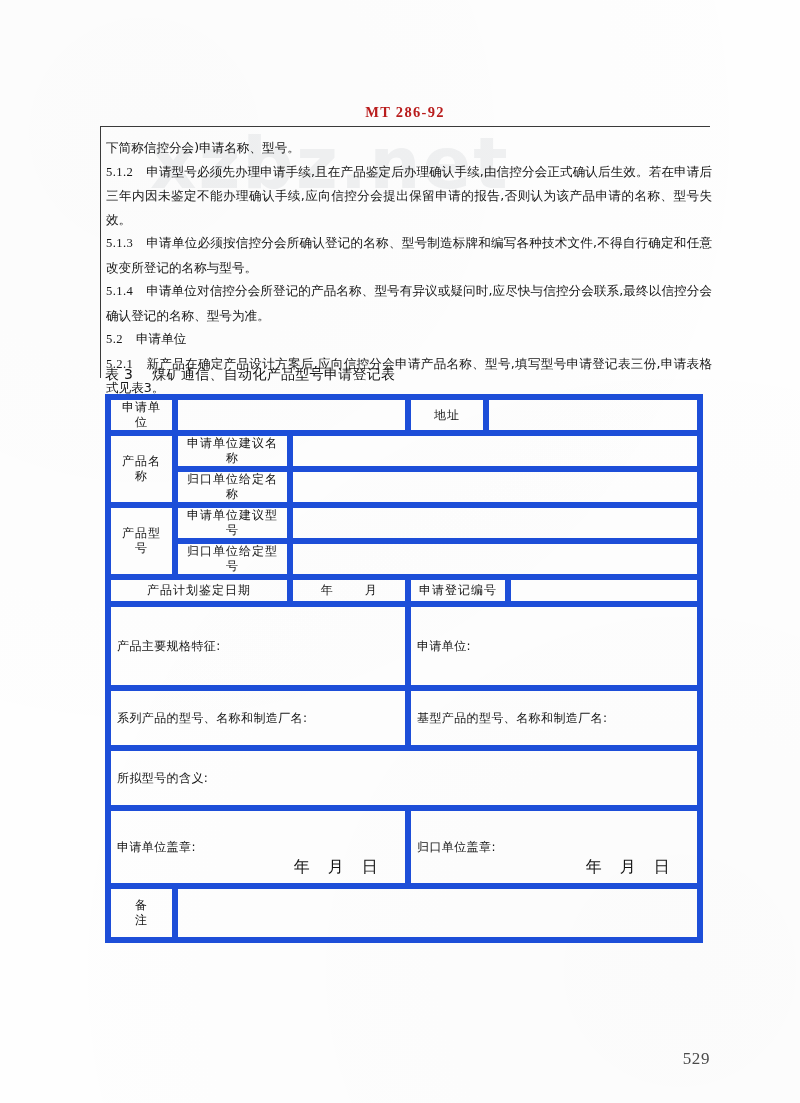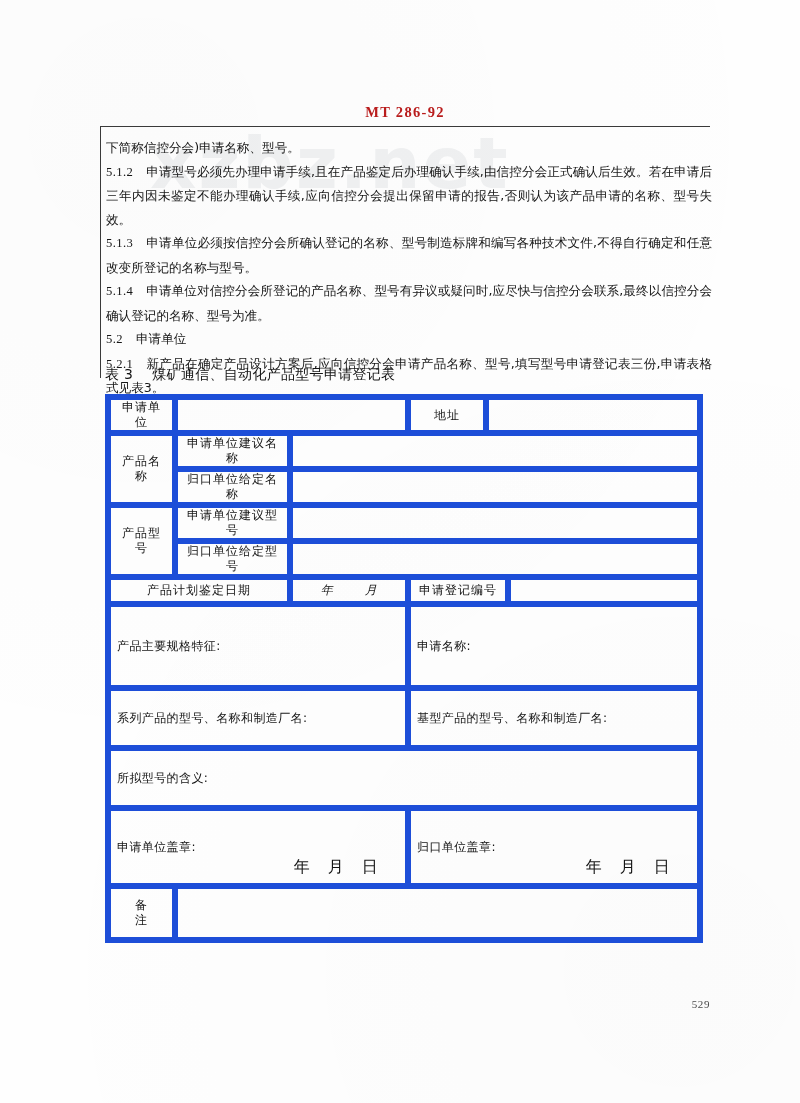--- a/index.html
+++ b/index.html
@@ -165,39 +165,38 @@
     font-family: "DejaVu Sans", "Liberation Sans", sans-serif;
     font-size: 16px;
     letter-spacing: 0.5px;
     white-space: nowrap;
   }
   .date-line span { display: inline-block; width: 34px; text-align: center; }
 
   .ym-cell {
     text-align: center;
     letter-spacing: 0.5px;
-    font-style: italic;
   }
   .ym-cell span { display: inline-block; width: 44px; text-align: center; }
 
   .vert-label {
     text-align: center;
     letter-spacing: 1px;
     line-height: 20px;
   }
 
   
   .page-number {
     position: absolute;
-    top: 998px;
+    top: 1049px;
     left: 0;
     width: 710px;
     text-align: right;
     font-family: "Liberation Serif", "DejaVu Serif", serif;
-    font-size: 11px;
+    font-size: 17px;
     color: #4a4a4a;
     letter-spacing: 0.6px;
   }
 </style>
 </head>
 <body>
 
 <div class="page">
   <div class="paper-tone"></div>
 
@@ -278,21 +277,21 @@
         <td class="c-label" colspan="2">产品计划鉴定日期</td>
         <td class="ym-cell">
           <span>年</span><span>月</span>
         </td>
         <td class="c-label" colspan="2">申请登记编号</td>
         <td class="c-blank"></td>
       </tr>
 
       <tr class="r-big">
         <td class="c-left" colspan="3">产品主要规格特征:</td>
-        <td class="c-left" colspan="3">申请名称:</td>
+        <td class="c-left" colspan="3">申请单位:</td>
       </tr>
 
       <tr class="r-mid">
         <td class="c-left" colspan="3">系列产品的型号、名称和制造厂名:</td>
         <td class="c-left" colspan="3">基型产品的型号、名称和制造厂名:</td>
       </tr>
 
       <tr class="r-mid">
         <td class="c-left" colspan="6">所拟型号的含义:</td>
       </tr>

